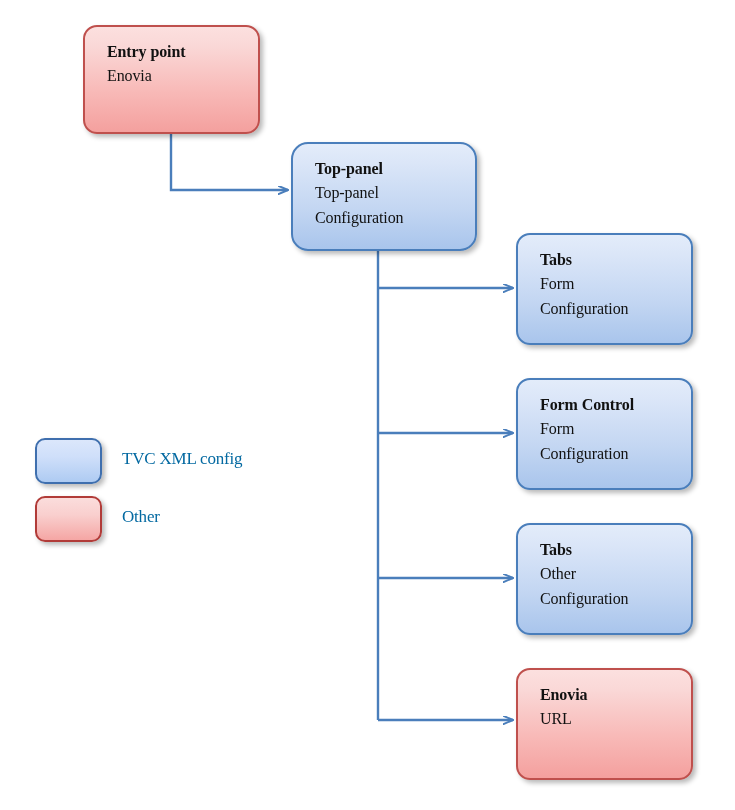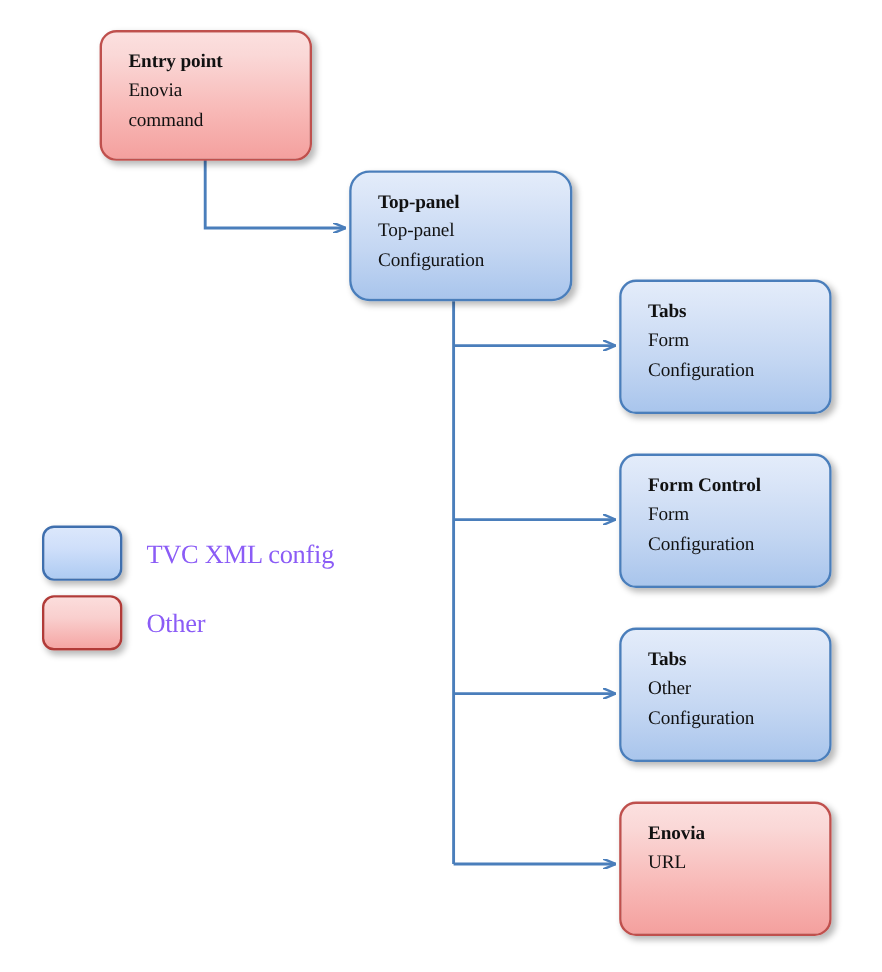--- a/index.html
+++ b/index.html
@@ -107,22 +107,22 @@
     background: linear-gradient(to bottom, #dbe7fb 0%, #cfdffa 40%, #aecbf2 100%);
   }
   .legend-swatch.red {
     border-color: #b13b38;
     background: linear-gradient(to bottom, #fbdddc 0%, #f9cfce 40%, #f5a6a4 100%);
   }
   .legend-label {
     position: absolute;
     left: 87px;
     top: 11px;
-    font-size: 22px;
-    color: #8b5cf6;
+    font-size: 17px;
+    color: #0369a1;
     white-space: nowrap;
     letter-spacing: -0.2px;
   }
 </style>
 </head>
 <body>
 
 <div id="canvas">
 
   <svg id="connectors" viewBox="0 0 735 810" width="735" height="810">
@@ -141,21 +141,20 @@
     <path d="M378,433 L513,433" fill="none" stroke="#4a7ebb" stroke-width="2.4" marker-end="url(#arrowhead)"></path>
 
     <path d="M378,578 L513,578" fill="none" stroke="#4a7ebb" stroke-width="2.4" marker-end="url(#arrowhead)"></path>
 
     <path d="M378,720 L513,720" fill="none" stroke="#4a7ebb" stroke-width="2.4" marker-end="url(#arrowhead)"></path>
   </svg>
 
   <div class="node red" id="node-entry-point">
     <div class="node-title">Entry point</div>
     <div class="node-line">Enovia</div>
-    <div class="node-line">command</div>
   </div>
 
   <div class="node blue" id="node-top-panel">
     <div class="node-title">Top-panel</div>
     <div class="node-line">Top-panel</div>
     <div class="node-line">Configuration</div>
   </div>
 
   <div class="node blue" id="node-title">
     <div class="node-title">Tabs</div>

